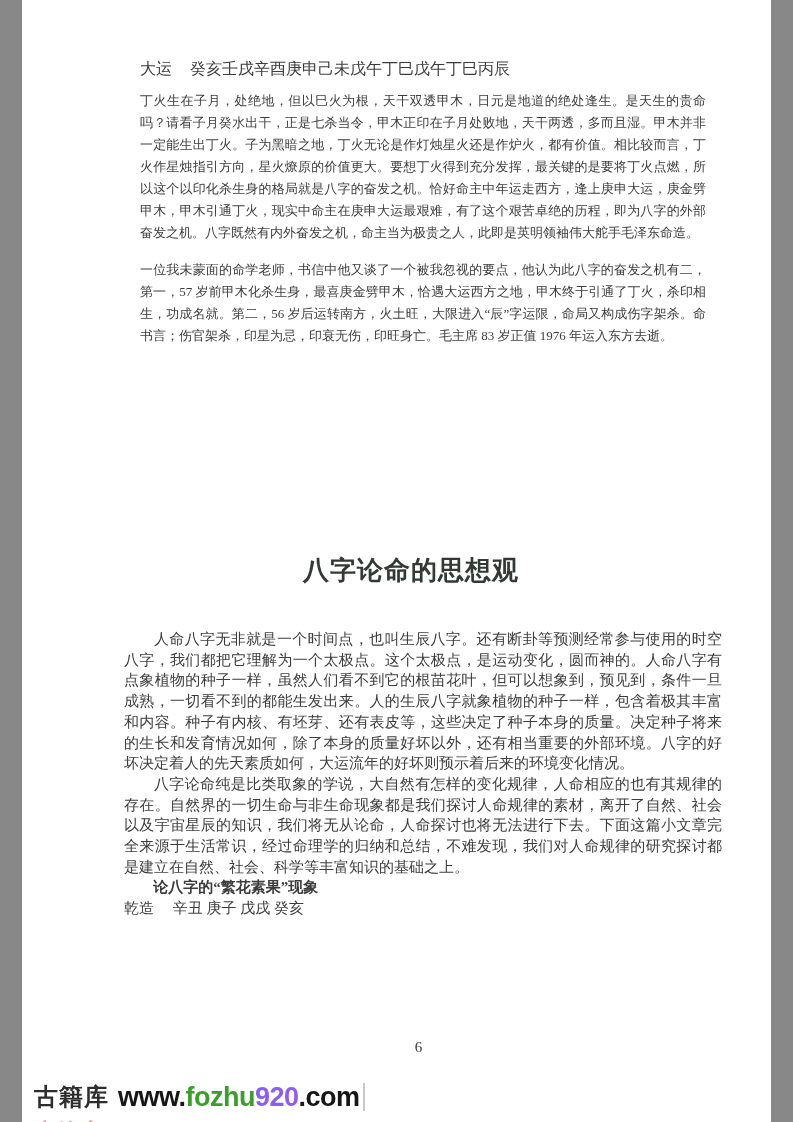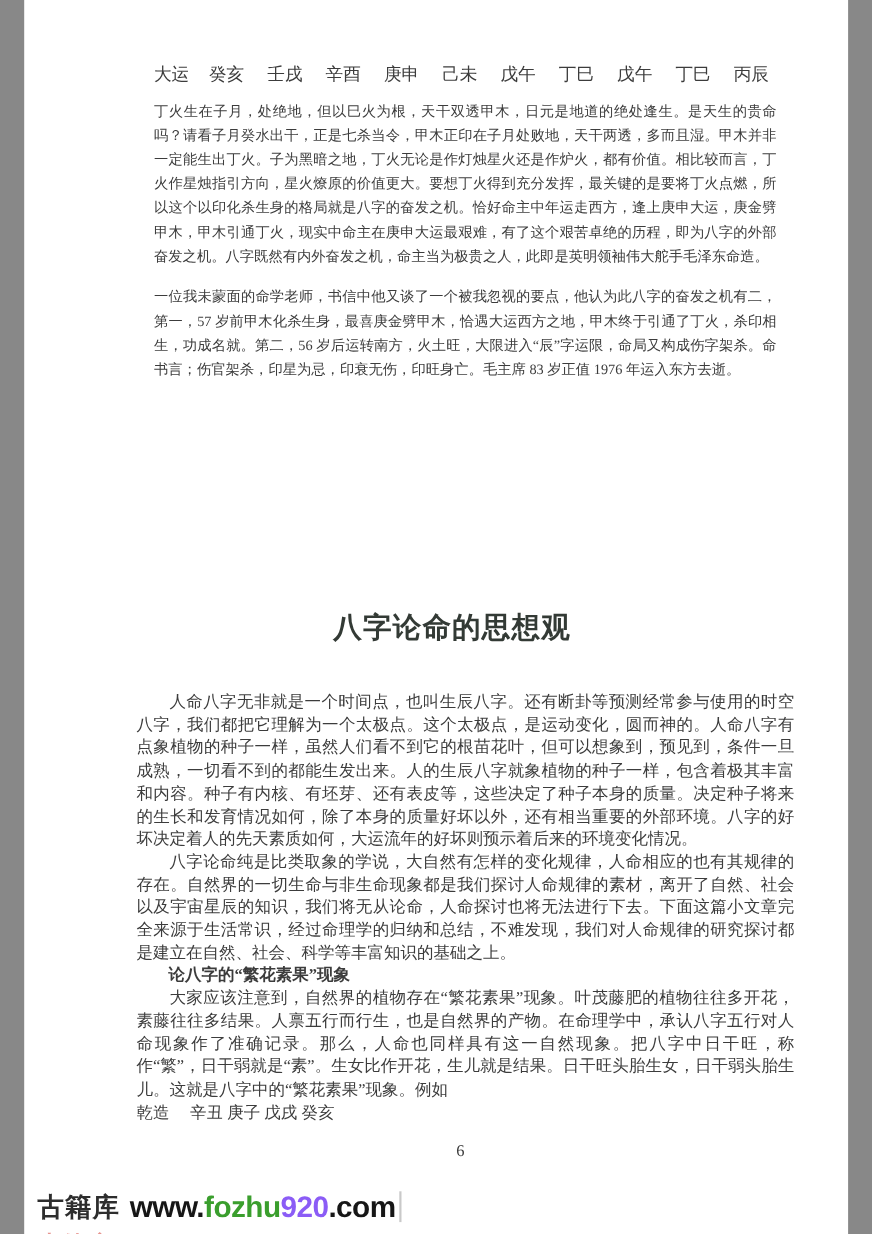--- a/index.html
+++ b/index.html
@@ -13,21 +13,21 @@
     color:#3c3c3c;
   }
   
   .dayun{
     position:absolute;top:59px;left:118px;
     font-size:16px;line-height:20px;
     display:flex;align-items:baseline;
     white-space:nowrap;
   }
   .dayun .label{margin-right:18px;}
-  .dayun .pillars{display:flex;gap:21px;}
+  .dayun .pillars{display:flex;}
   
   .sec-top{
     position:absolute;top:90px;left:118px;width:566px;
     font-size:13px;line-height:22px;text-align:justify;
   }
   .sec-top p{margin:0;}
   .sec-top p + p{margin-top:15px;}
   
   .chapter{
     position:absolute;top:553px;left:0;width:778px;
@@ -100,21 +100,20 @@
     <p>丁火生在子月，处绝地，但以巳火为根，天干双透甲木，日元是地道的绝处逢生。是天生的贵命吗？请看子月癸水出干，正是七杀当令，甲木正印在子月处败地，天干两透，多而且湿。甲木并非一定能生出丁火。子为黑暗之地，丁火无论是作灯烛星火还是作炉火，都有价值。相比较而言，丁火作星烛指引方向，星火燎原的价值更大。要想丁火得到充分发挥，最关键的是要将丁火点燃，所以这个以印化杀生身的格局就是八字的奋发之机。恰好命主中年运走西方，逢上庚申大运，庚金劈甲木，甲木引通丁火，现实中命主在庚申大运最艰难，有了这个艰苦卓绝的历程，即为八字的外部奋发之机。八字既然有内外奋发之机，命主当为极贵之人，此即是英明领袖伟大舵手毛泽东命造。</p>
     <p>一位我未蒙面的命学老师，书信中他又谈了一个被我忽视的要点，他认为此八字的奋发之机有二，第一，57 岁前甲木化杀生身，最喜庚金劈甲木，恰遇大运西方之地，甲木终于引通了丁火，杀印相生，功成名就。第二，56 岁后运转南方，火土旺，大限进入“辰”字运限，命局又构成伤字架杀。命书言；伤官架杀，印星为忌，印衰无伤，印旺身亡。毛主席 83 岁正值 1976 年运入东方去逝。</p>
   </div>
 
   <div class="chapter">八字论命的思想观</div>
 
   <div class="sec-main">
     <p>人命八字无非就是一个时间点，也叫生辰八字。还有断卦等预测经常参与使用的时空八字，我们都把它理解为一个太极点。这个太极点，是运动变化，圆而神的。人命八字有点象植物的种子一样，虽然人们看不到它的根苗花叶，但可以想象到，预见到，条件一旦成熟，一切看不到的都能生发出来。人的生辰八字就象植物的种子一样，包含着极其丰富和内容。种子有内核、有坯芽、还有表皮等，这些决定了种子本身的质量。决定种子将来的生长和发育情况如何，除了本身的质量好坏以外，还有相当重要的外部环境。八字的好坏决定着人的先天素质如何，大运流年的好坏则预示着后来的环境变化情况。</p>
     <p>八字论命纯是比类取象的学说，大自然有怎样的变化规律，人命相应的也有其规律的存在。自然界的一切生命与非生命现象都是我们探讨人命规律的素材，离开了自然、社会以及宇宙星辰的知识，我们将无从论命，人命探讨也将无法进行下去。下面这篇小文章完全来源于生活常识，经过命理学的归纳和总结，不难发现，我们对人命规律的研究探讨都是建立在自然、社会、科学等丰富知识的基础之上。</p>
     <p class="subheading">论八字的“繁花素果”现象</p>
-    <p>大家应该注意到，自然界的植物存在“繁花素果”现象。叶茂藤肥的植物往往多开花，素藤往往多结果。人禀五行而行生，也是自然界的产物。在命理学中，承认八字五行对人命现象作了准确记录。那么，人命也同样具有这一自然现象。把八字中日干旺，称作“繁”，日干弱就是“素”。生女比作开花，生儿就是结果。日干旺头胎生女，日干弱头胎生儿。这就是八字中的“繁花素果”现象。例如</p>
     <p class="mingzao">乾造　 辛丑 庚子 戊戌 癸亥</p>
   </div>
 
   <div class="pagenum">6</div>
 
   <div class="footer">
     <span class="wm-cn">古籍库</span>
     <span class="wm-url"><span>www.</span><span class="wm-green">fozhu</span><span class="wm-red">920</span><span>.com</span></span>
     <span class="cursor-artifact"></span>
   </div>

